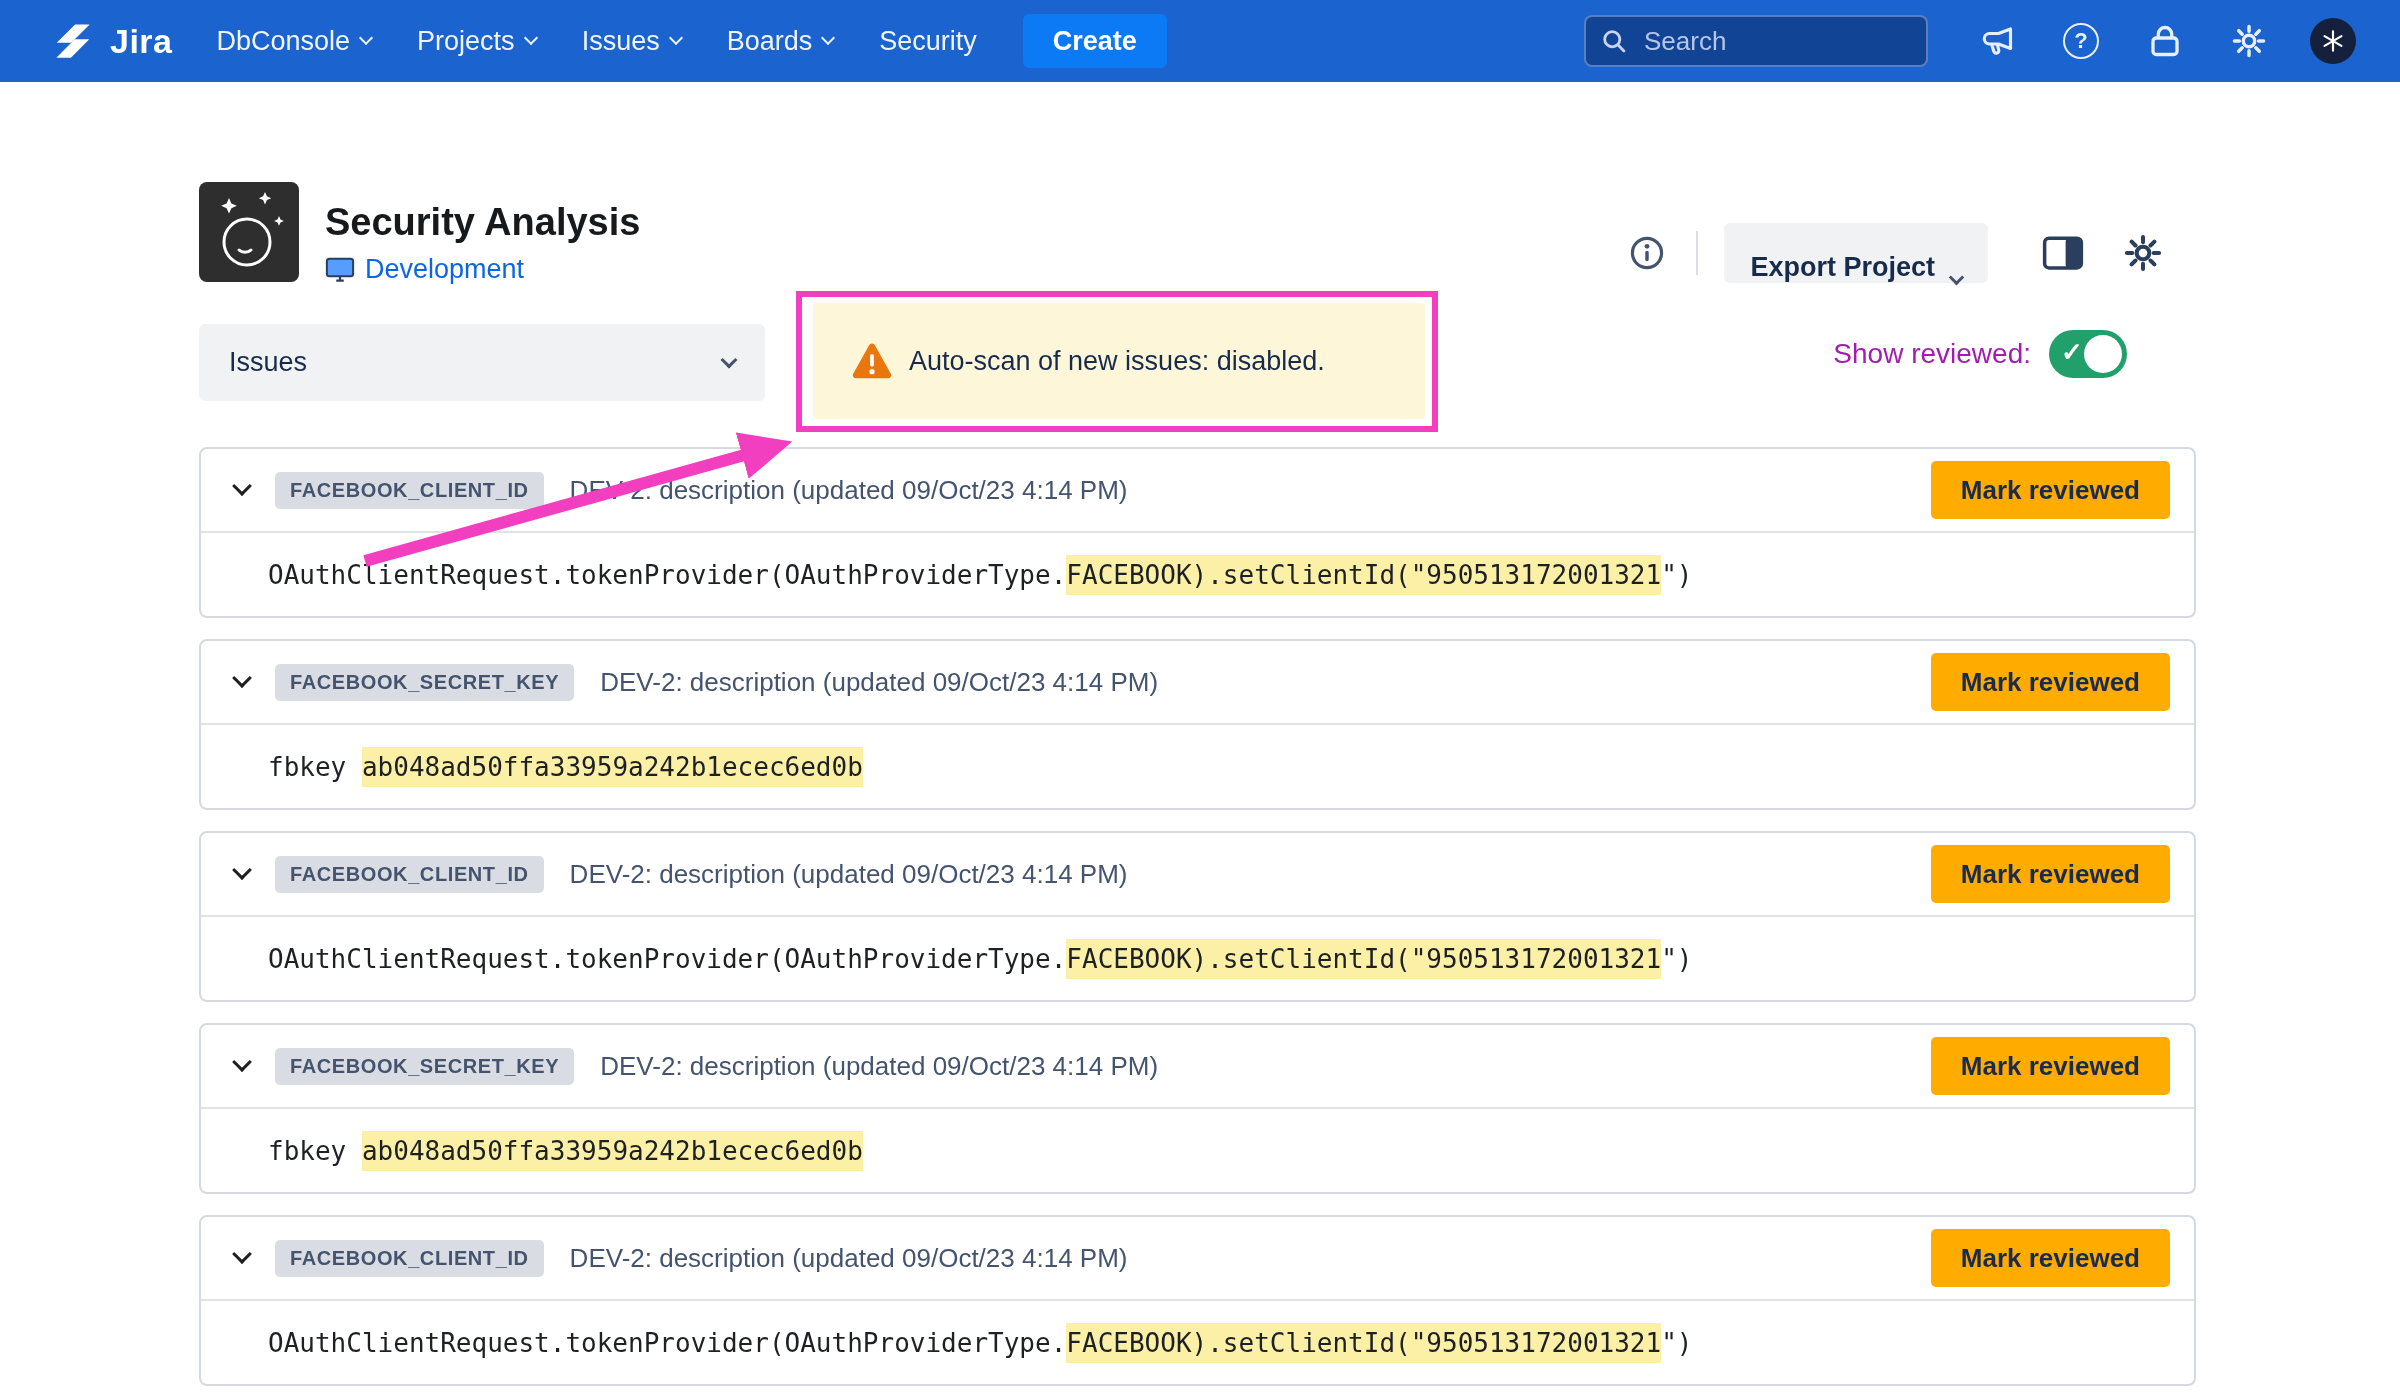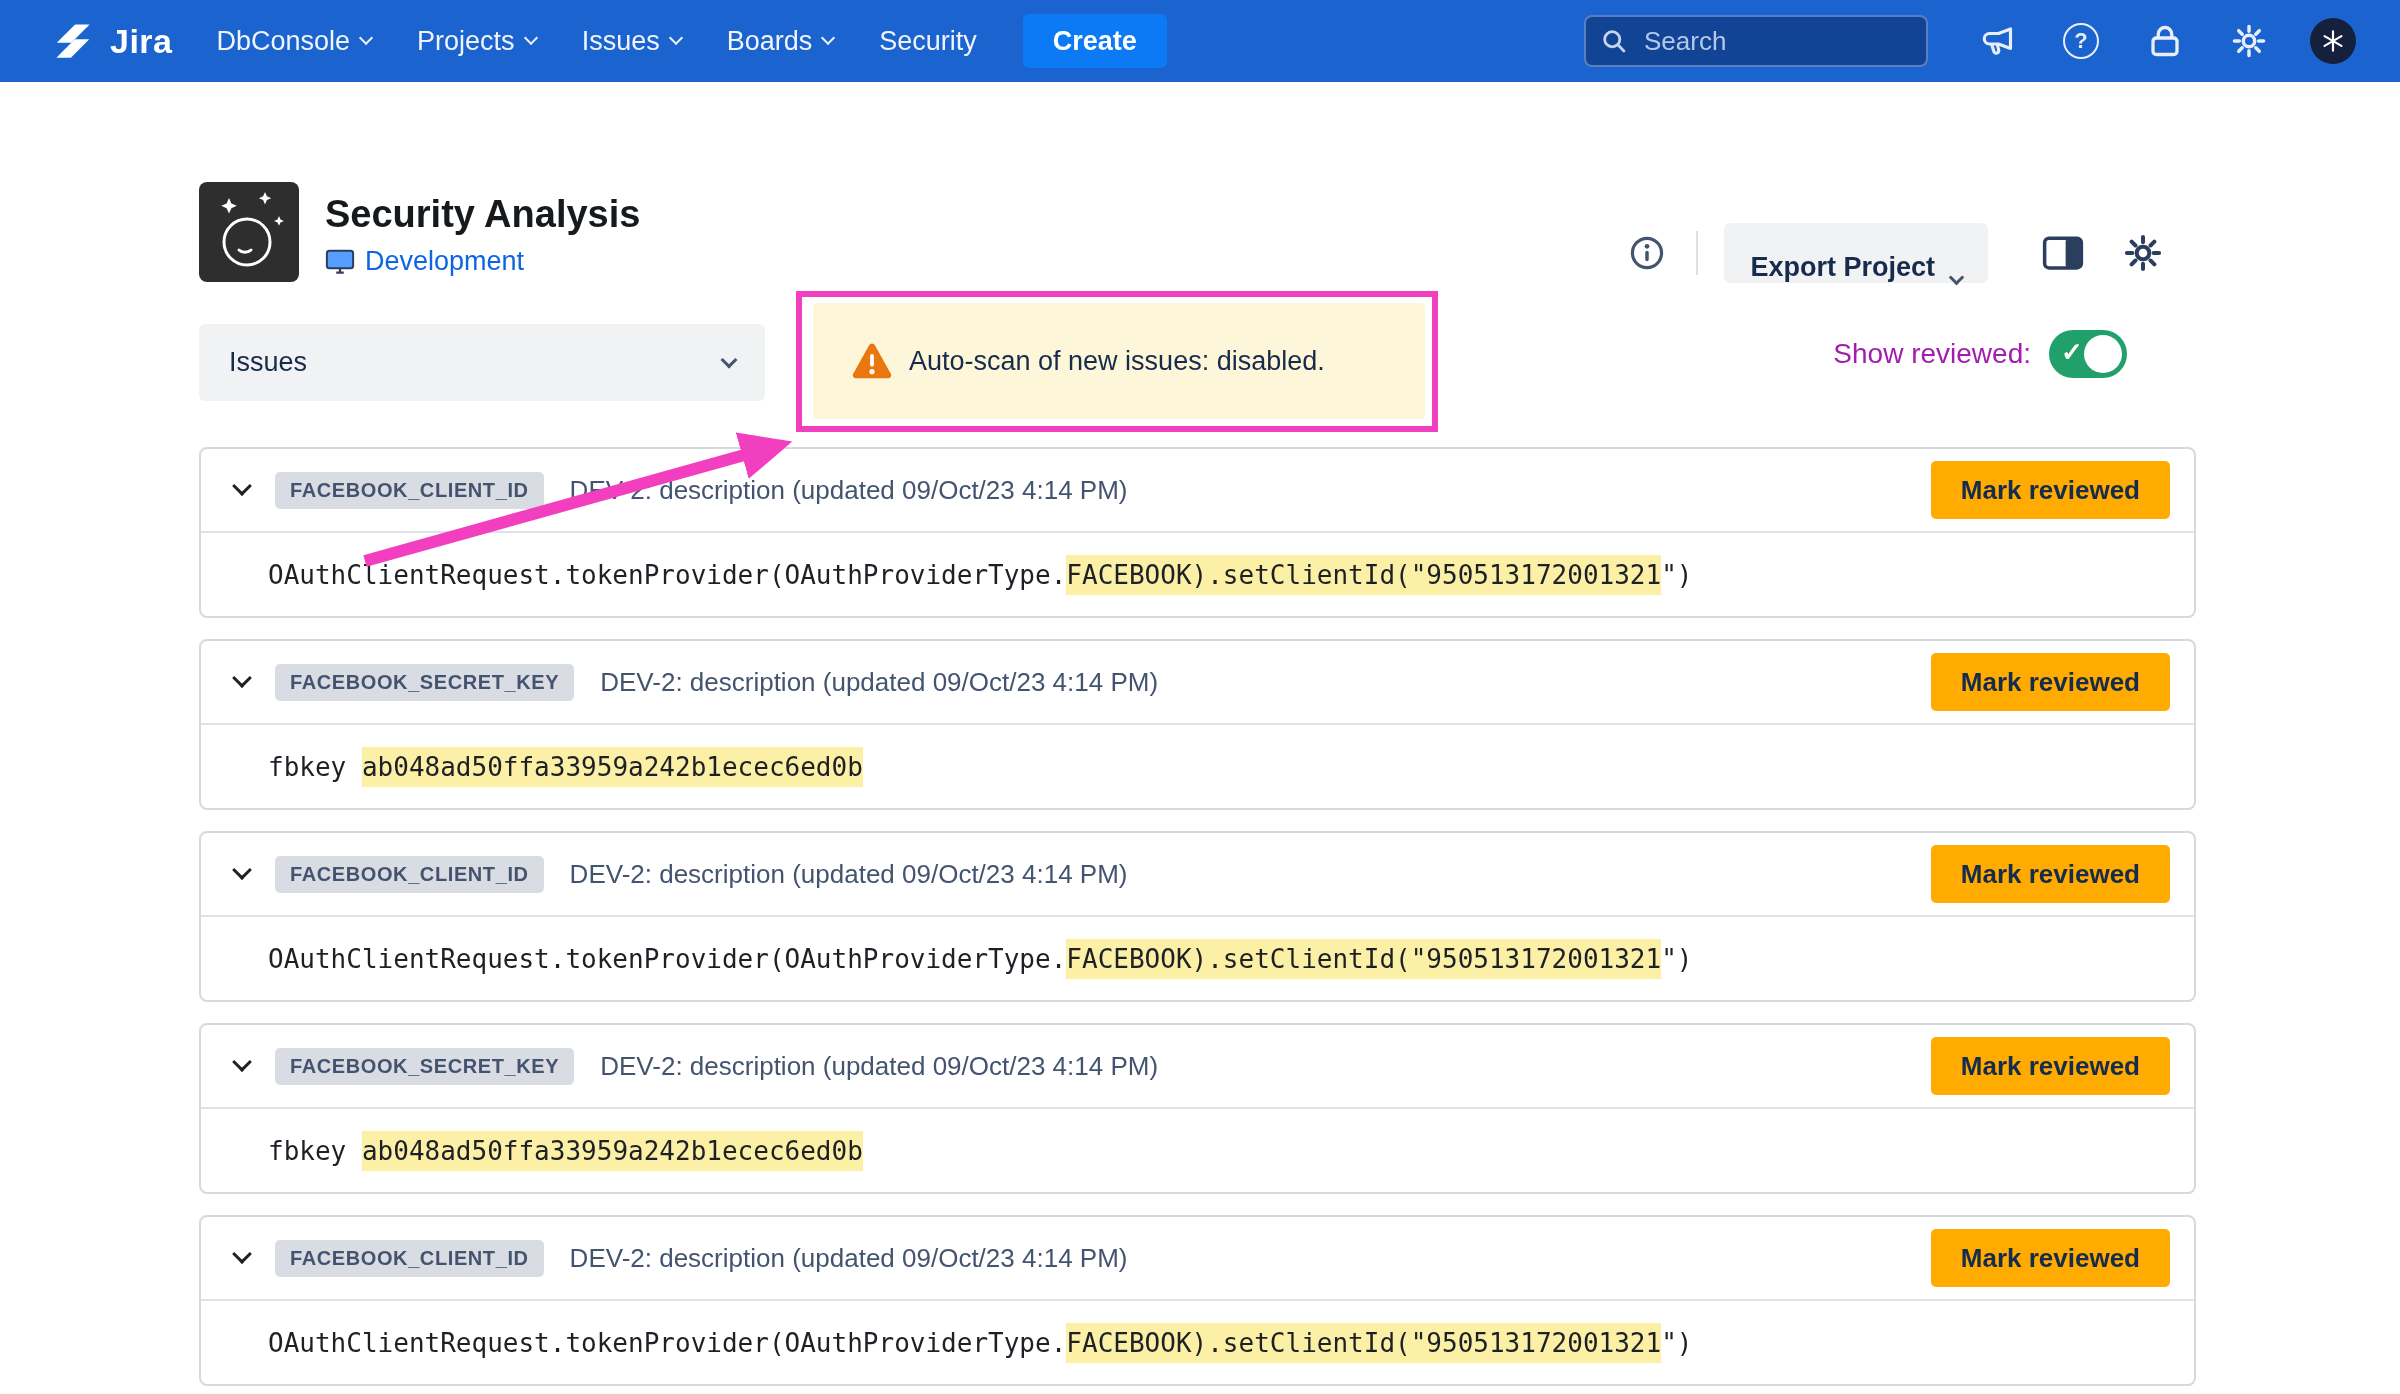--- a/index.html
+++ b/index.html
@@ -38,21 +38,21 @@
   .icon-btn{width:46px;height:46px;display:flex;align-items:center;justify-content:center;cursor:pointer}
   .help-circle{width:36px;height:36px;border:2.6px solid currentColor;border-radius:50%;
                display:flex;align-items:center;justify-content:center;font-size:22px;font-weight:700}
   .app-avatar{width:46px;height:46px;border-radius:50%;background:#15203C;
               display:flex;align-items:center;justify-content:center;cursor:pointer}
 
   
   .page-header{position:absolute;top:182px;left:199px;display:flex;gap:26px}
   .project-avatar{width:100px;height:100px;border-radius:8px;background:#2E2E2E;
                   display:flex;align-items:center;justify-content:center;overflow:hidden}
-  .page-title{font-size:38px;font-weight:700;color:#161A1D;line-height:46px;margin-top:9px}
+  .page-title{font-size:38px;font-weight:700;color:#161A1D;line-height:46px;margin-top:17px}
   .project-link{display:flex;align-items:center;gap:10px;margin-top:9px;color:var(--link);
                 font-size:27px;font-weight:500;cursor:pointer}
 
   .header-actions{position:absolute;top:222px;right:230px;height:62px;display:flex;align-items:center}
   .info-btn{width:46px;height:46px;display:flex;align-items:center;justify-content:center;cursor:pointer}
   .vdiv{width:2px;height:44px;background:#DCDFE4;margin:0 26px}
   .export-btn{height:60px;padding:0 26px;background:var(--export-bg);border:none;border-radius:6px;
               display:flex;align-items:flex-end;gap:16px;font-family:inherit;font-size:27px;
               font-weight:600;color:#172B4D;cursor:pointer}
   .export-chev{width:11px;height:11px;color:#44546F;margin-top:-6px;border-width:3px}

